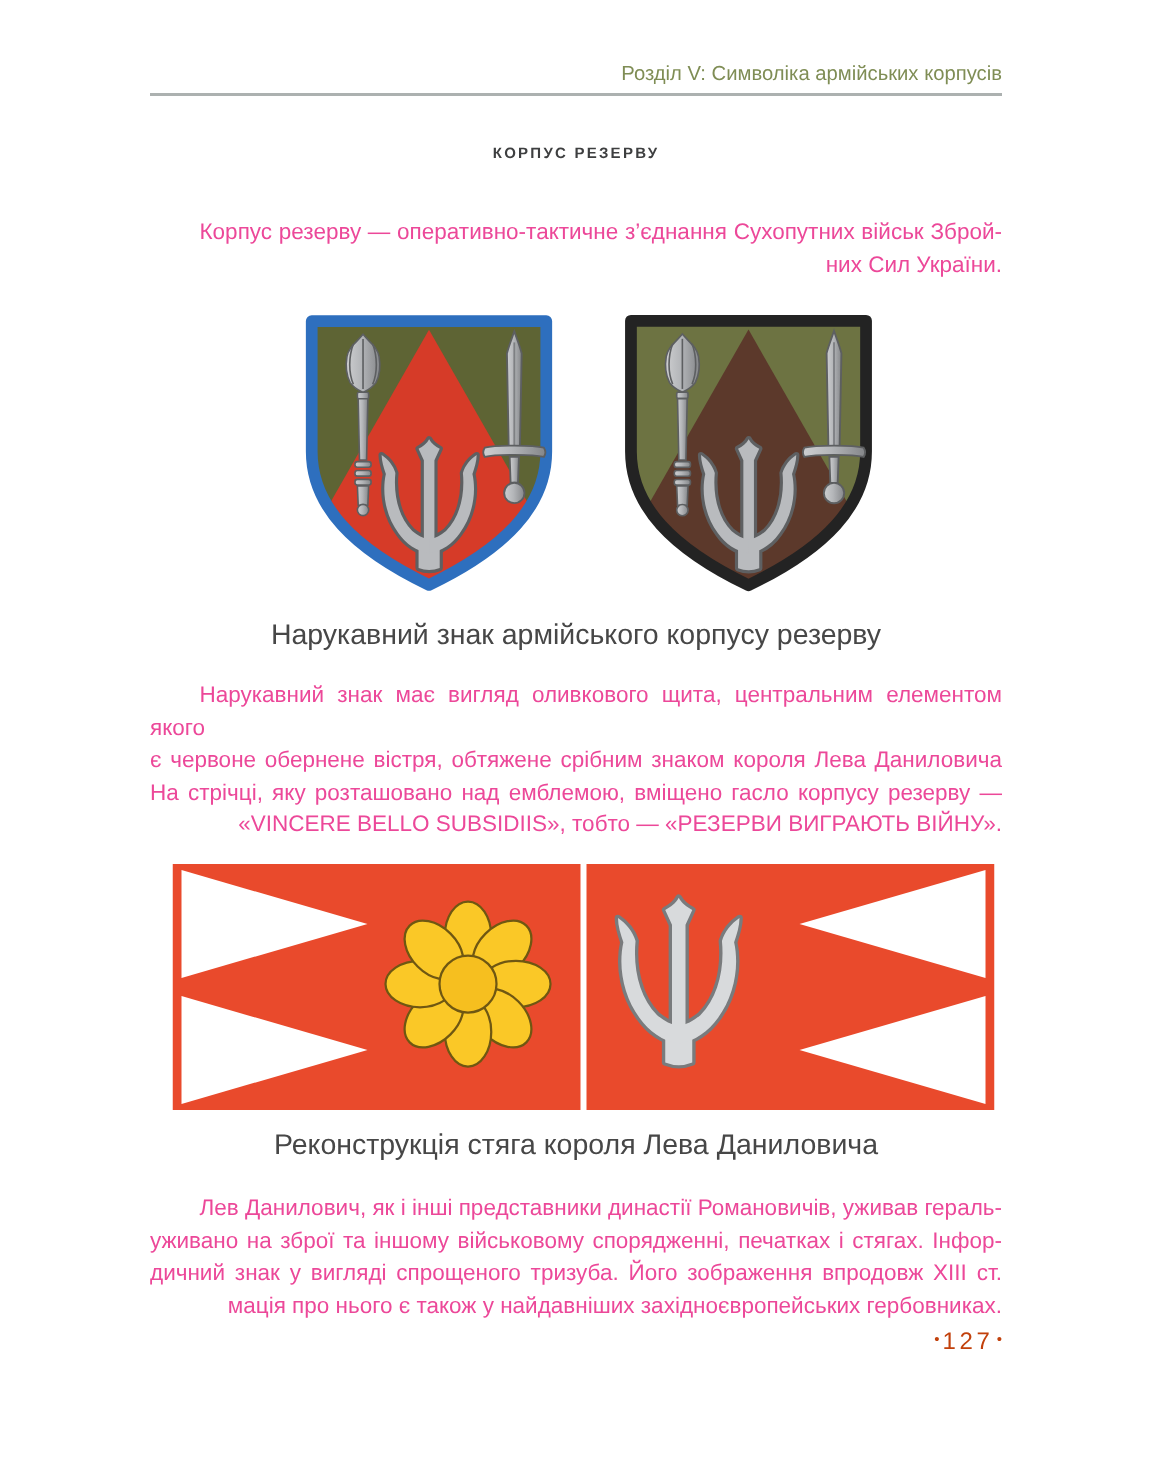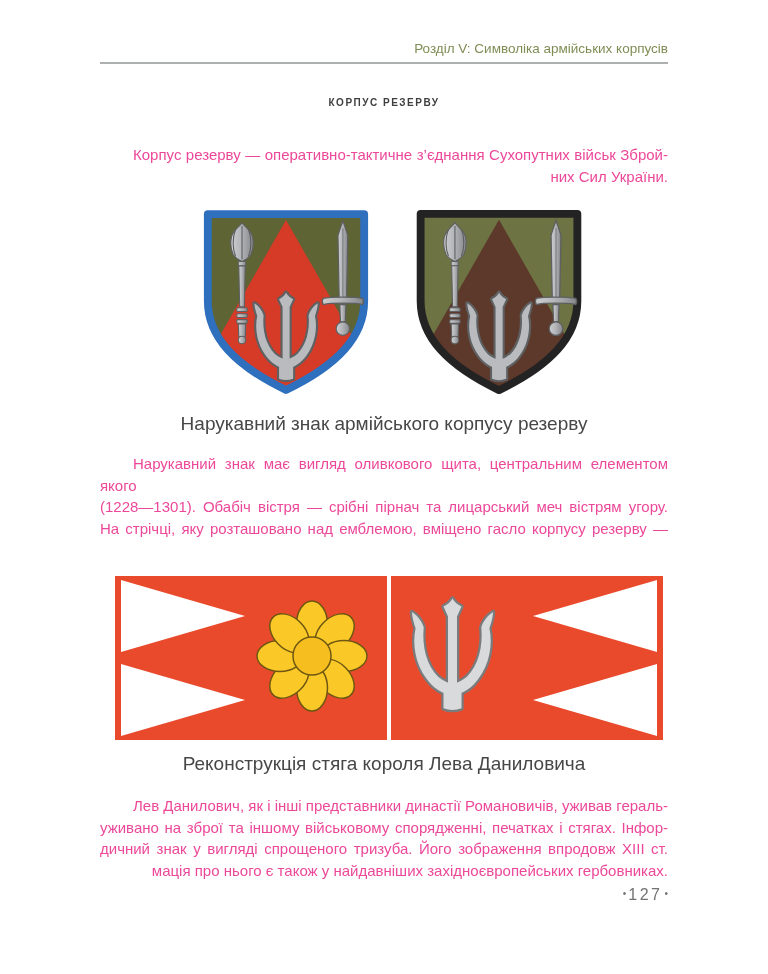--- a/index.html
+++ b/index.html
@@ -17,21 +17,21 @@
   .lline{text-align:right;}
   .indent{text-indent:33px;}
   .caption{position:absolute;left:100px;width:568px;text-align:center;font-size:19px;color:#474747;}
   .caption-patches{top:413px;}
   .caption-flag{top:753px;}
   .figure-svg{position:absolute;}
   .patch1{left:200px;top:206px;}
   .patch2{left:410px;top:206px;}
   .flag{left:115px;top:576px;}
   .page-footer{position:absolute;left:100px;top:886px;width:568px;text-align:right;
-        color:#737373;font-size:16px;}
+        color:#c2410c;font-size:16px;}
   .page-footer .dot{font-size:10px;vertical-align:3px;}
   .page-footer .num{letter-spacing:2.5px;padding:0 2px;}
   .trid-out{fill:#8e9093;stroke:#5e6062;stroke-width:6;stroke-linejoin:round;stroke-linecap:round;}
   .trid-fill{fill:#b9bbbe;}
   .trid-out-flag{fill:#9a9c9e;stroke:#797b7d;stroke-width:5;stroke-linejoin:round;stroke-linecap:round;}
   .trid-fill-flag{fill:#d8dadc;}
 </style>
 </head>
 <body>
 
@@ -118,22 +118,23 @@
     <g>
       <use href="#trident-shape" transform="translate(48.5,85) scale(0.72)" class="trid-out"></use>
       <use href="#trident-shape" transform="translate(48.5,85) scale(0.72)" class="trid-fill"></use>
     </g>
   </svg>
 
   <div class="caption caption-patches">Нарукавний знак армійського корпусу резерву</div>
 
   <div class="para para-desc">
     <div class="jline indent">Нарукавний знак має вигляд оливкового щита, центральним елементом якого</div>
-    <div class="jline">(1228—1301). Обабіч вістря — срібні пірнач та лицарський меч вістрям угору.</div>
+    <div class="jline">є червоне обернене вістря, обтяжене срібним знаком короля Лева Даниловича</div>
     <div class="jline">На стрічці, яку розташовано над емблемою, вміщено гасло корпусу резерву —</div>
+    <div class="lline">«VINCERE BELLO SUBSIDIIS», тобто — «РЕЗЕРВИ ВИГРАЮТЬ ВІЙНУ».</div>
   </div>
 
   <svg class="figure-svg flag" width="548" height="164" viewBox="0 0 548 164">
     <rect width="548" height="164" fill="#e94a2c"></rect>
     <polygon points="6,4 130,40 6,76" fill="#ffffff"></polygon>
     <polygon points="6,88 130,124 6,160" fill="#ffffff"></polygon>
     <polygon points="542,4 418,40 542,76" fill="#ffffff"></polygon>
     <polygon points="542,88 418,124 542,160" fill="#ffffff"></polygon>
     <rect x="272" y="0" width="4" height="164" fill="#ffffff"></rect>
     <g stroke="#6f5712" stroke-width="1.5">

